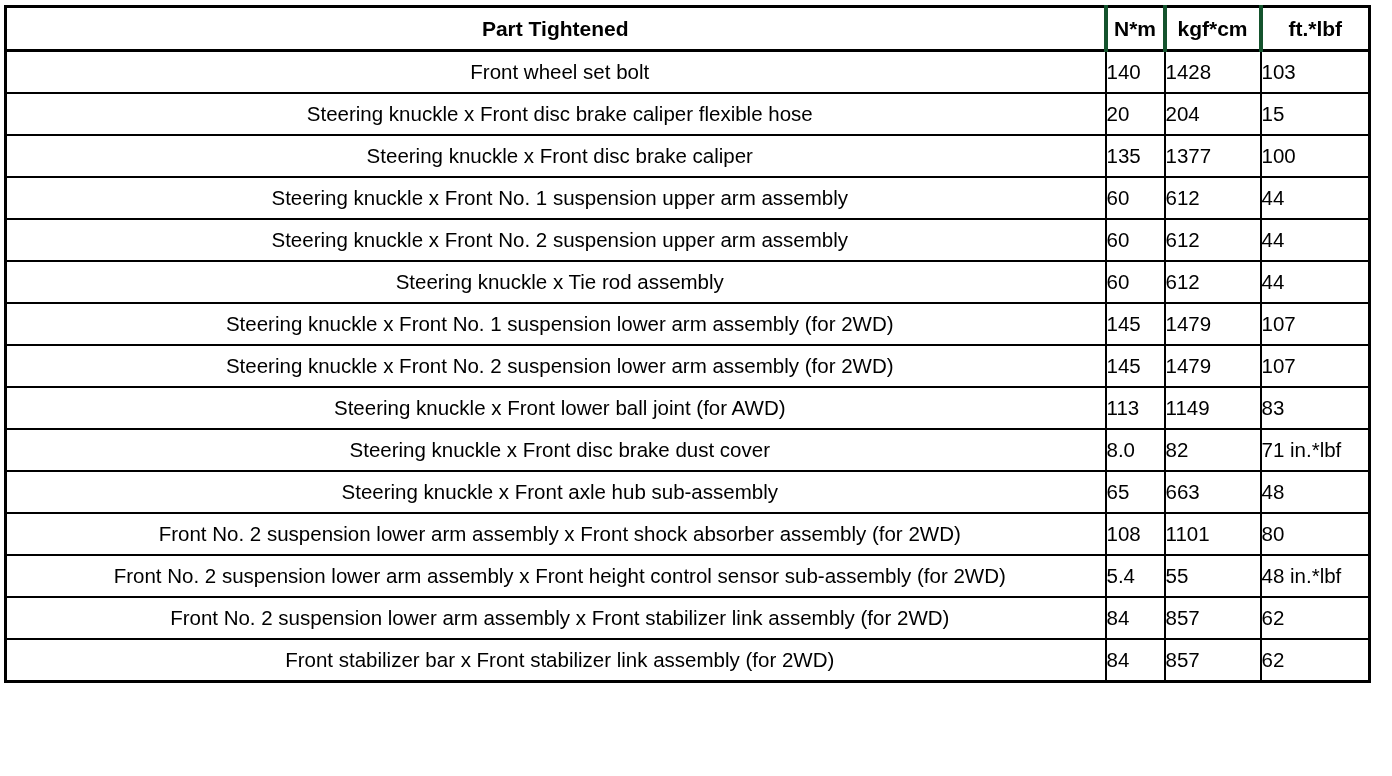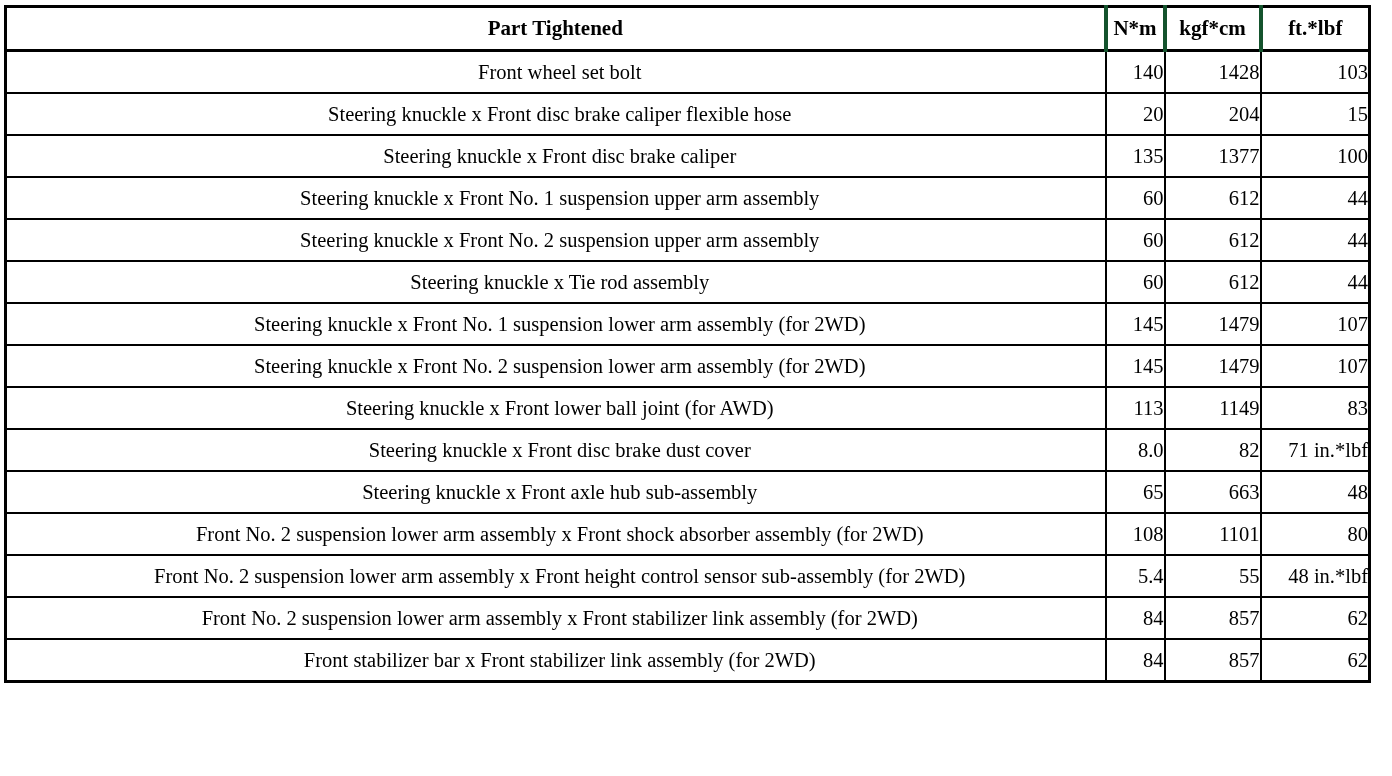--- a/index.html
+++ b/index.html
@@ -25,21 +25,20 @@
 
   table.torque-table {
     position: absolute;
     left: 4px;
     top: 5px;
     width: 1367px;
     border-collapse: collapse;
     table-layout: fixed;
     background: #ffffff;
     border: 3px solid #000000;
-    font-family: Liberation Serif, serif;
   }
 
   table.torque-table col.c-part   { width: 1100px; }
   table.torque-table col.c-nm     { width: 59px; }
   table.torque-table col.c-kgf    { width: 96px; }
   table.torque-table col.c-ftlbf  { width: 109px; }
 
   thead th {
     border-left: 4px solid #14532d;
     border-bottom: 3px solid #000000;
@@ -67,21 +66,21 @@
     overflow: hidden;
   }
   tbody tr:first-child td { border-top: none; }
   tbody td.first-col { border-left: none; }
 
   td.part-cell {
     text-align: center;
     padding-left: 8px;
   }
   td.num-cell {
-    text-align: right;
+    text-align: left;
   }
 </style>
 </head>
 <body>
 
 <div class="sheet">
 
   <table class="torque-table">
     <colgroup>
       <col class="c-part">

